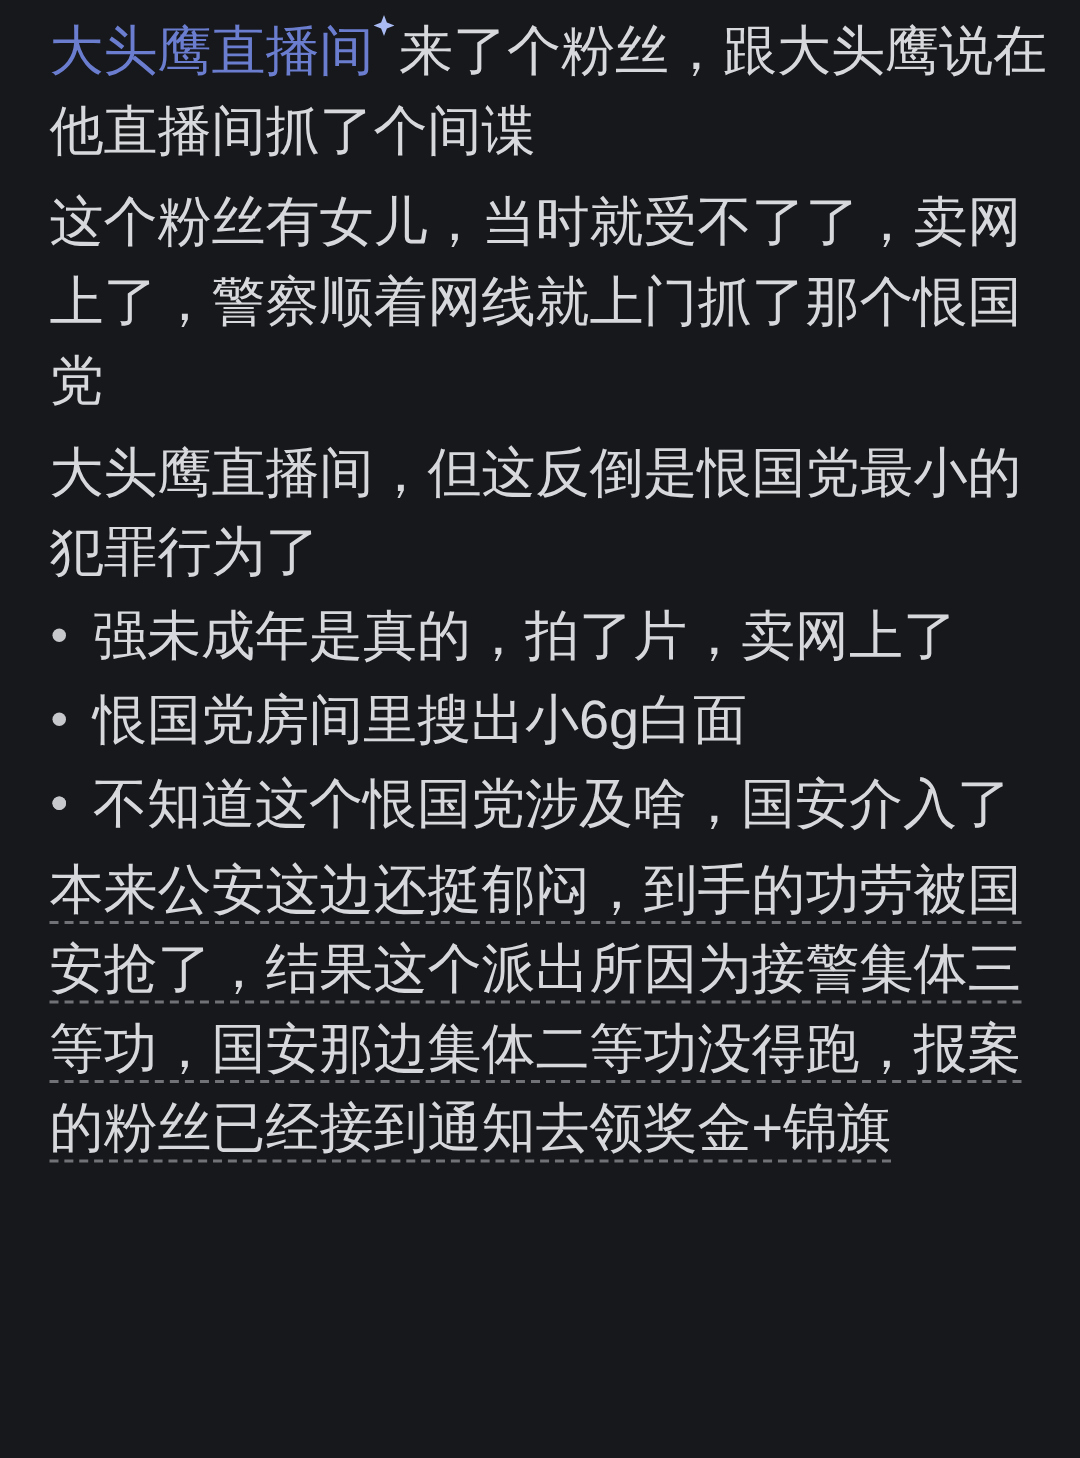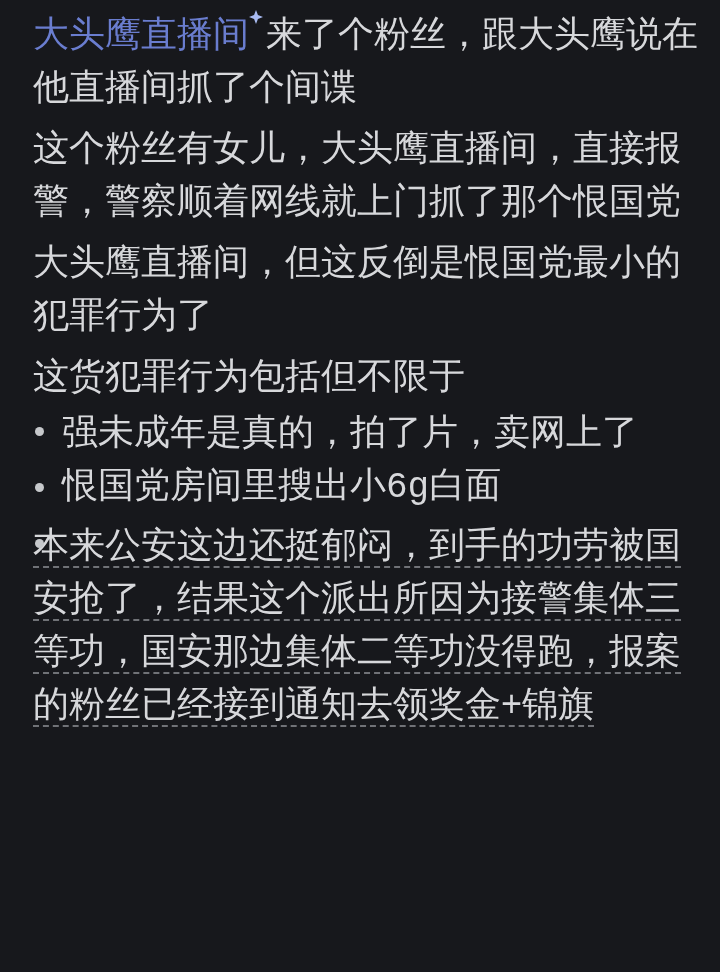--- a/index.html
+++ b/index.html
@@ -51,21 +51,20 @@
     margin: 3px 0 0 0;
     padding: 0;
   }
   .bullet {
     position: relative;
     padding-left: 29px;
     line-height: 53px;
   }
   .bullet + .bullet {
     margin-top: 3px;
-    font-family: Liberation Mono, monospace;
   }
   .dot {
     position: absolute;
     left: 2px;
     top: 22px;
     width: 9px;
     height: 9px;
     border-radius: 50%;
     background: #c6c8cb;
   }
@@ -84,35 +83,38 @@
 <body>
 
 <div class="post">
 
   <p class="para first">
     <a class="entity-link"><span>大头鹰直播间</span><span class="sparkle"><svg viewBox="0 0 16 16" aria-hidden="true">
             <path d="M8 0 L10.2 5.8 L16 8 L10.2 10.2 L8 16 L5.8 10.2 L0 8 L5.8 5.8 Z" fill="#a9bbf2"></path>
           </svg></span></a><span>来了个粉丝，跟大头鹰说在他直播间抓了个间谍</span>
   </p>
 
-  <p class="para">这个粉丝有女儿，大头鹰直播间，直接报警，警察顺着网线就上门抓了那个恨国党</p>
+  <p class="para">这个粉丝有女儿，当时就受不了了，卖网上了，警察顺着网线就上门抓了那个恨国党</p>
   <p class="para">大头鹰直播间，但这反倒是恨国党最小的犯罪行为了</p>
-  <p class="para">这货犯罪行为包括但不限于</p>
 
   <ul class="bullets">
     <li class="bullet">
       <span class="dot"></span>
       <span class="bullet-text">强未成年是真的，拍了片，卖网上了</span>
     </li>
     <li class="bullet">
       <span class="dot"></span>
       <span class="bullet-text">恨国党房间里搜出小6g白面</span>
     </li>
     <li class="bullet">
       <span class="dot"></span>
     </li>
+    <li class="bullet">
+      <span class="dot"></span>
+      <span class="bullet-text">不知道这个恨国党涉及啥，国安介入了</span>
+    </li>
   </ul>
 
   <p class="para closing">
     <span class="dashed-underline">本来公安这边还挺郁闷，到手的功劳被国安抢了，结果这个派出所因为接警集体三等功，国安那边集体二等功没得跑，报案的粉丝已经接到通知去领奖金+锦旗</span>
   </p>
 
 </div>
 
 </body></html>

